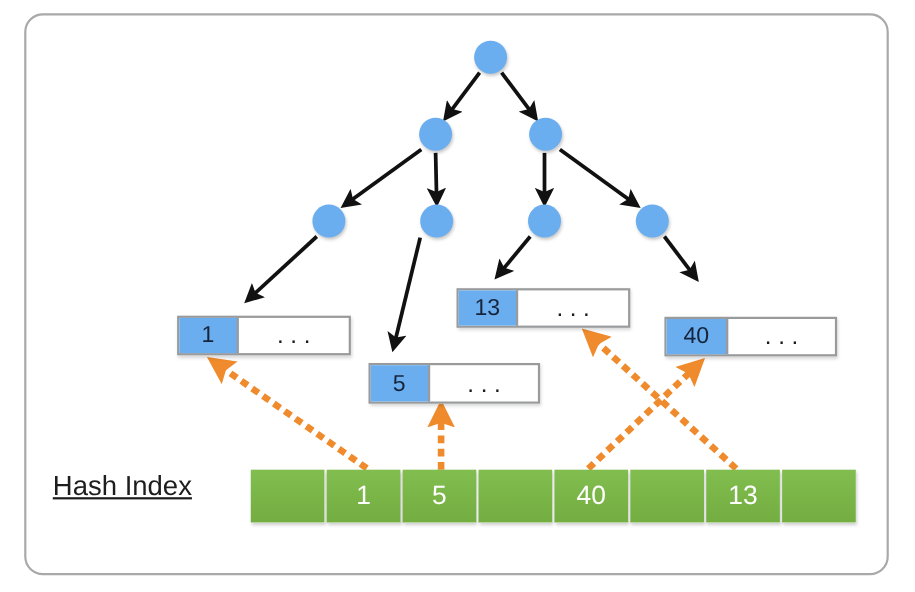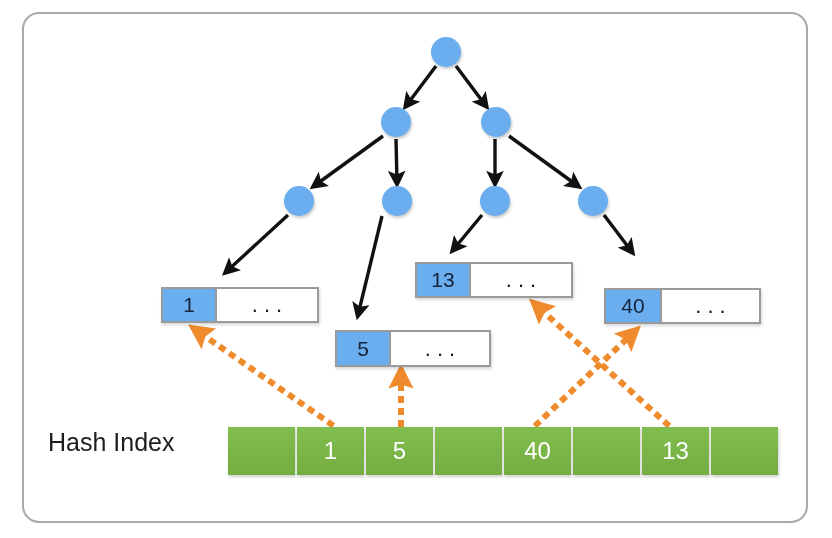--- a/index.html
+++ b/index.html
@@ -70,20 +70,21 @@
     box-sizing: border-box;
   }
   #hash-label {
     position: absolute;
     left: 48px;
     top: 428px;
     font-size: 25px;
     color: #1d1d1d;
     font-family: "Liberation Sans", sans-serif;
     white-space: nowrap;
+    text-decoration: underline;
   }
   .hash-cell {
     position: absolute;
     top: 427px;
     height: 48px;
     background: #7ab648;
     background: linear-gradient(#81bd4f, #74ad41);
     display: flex;
     align-items: center;
     justify-content: center;

